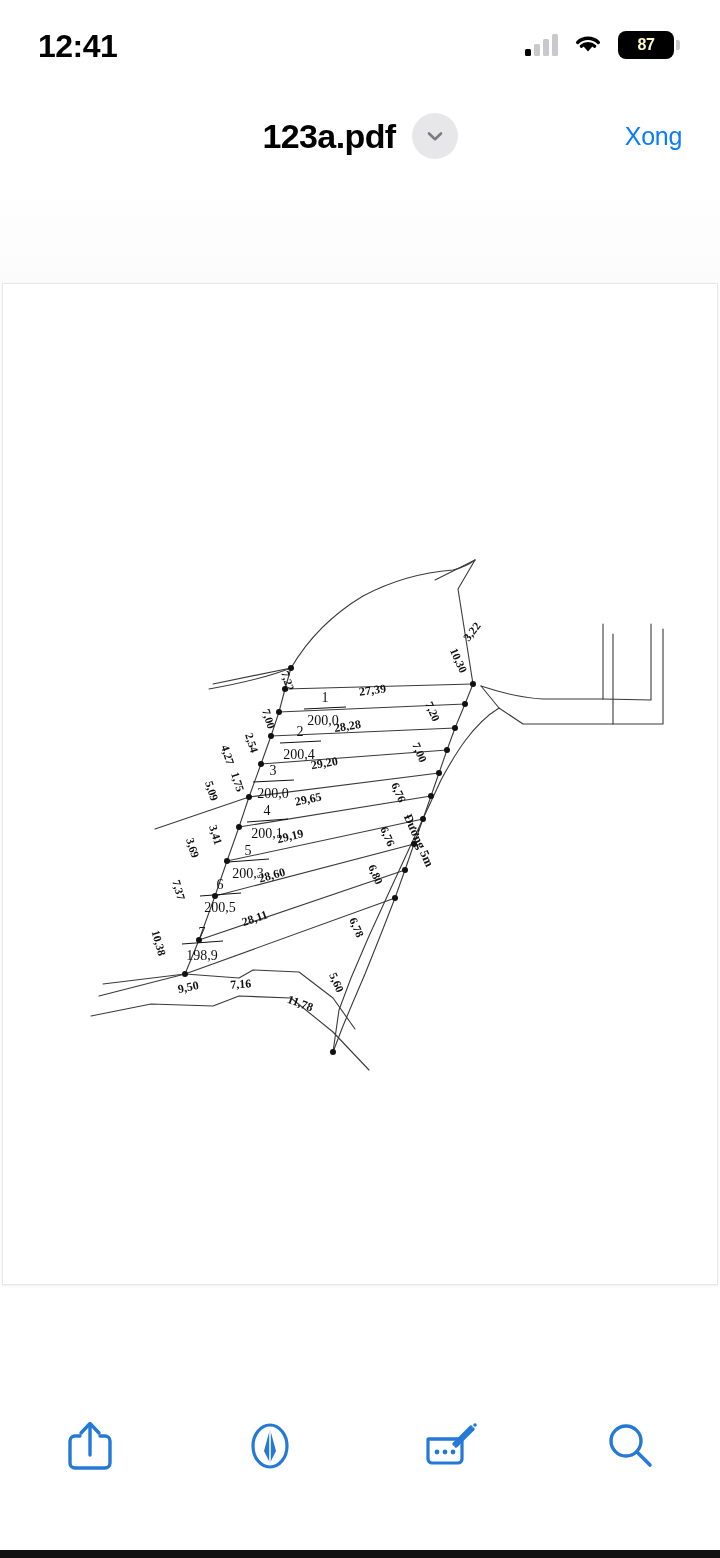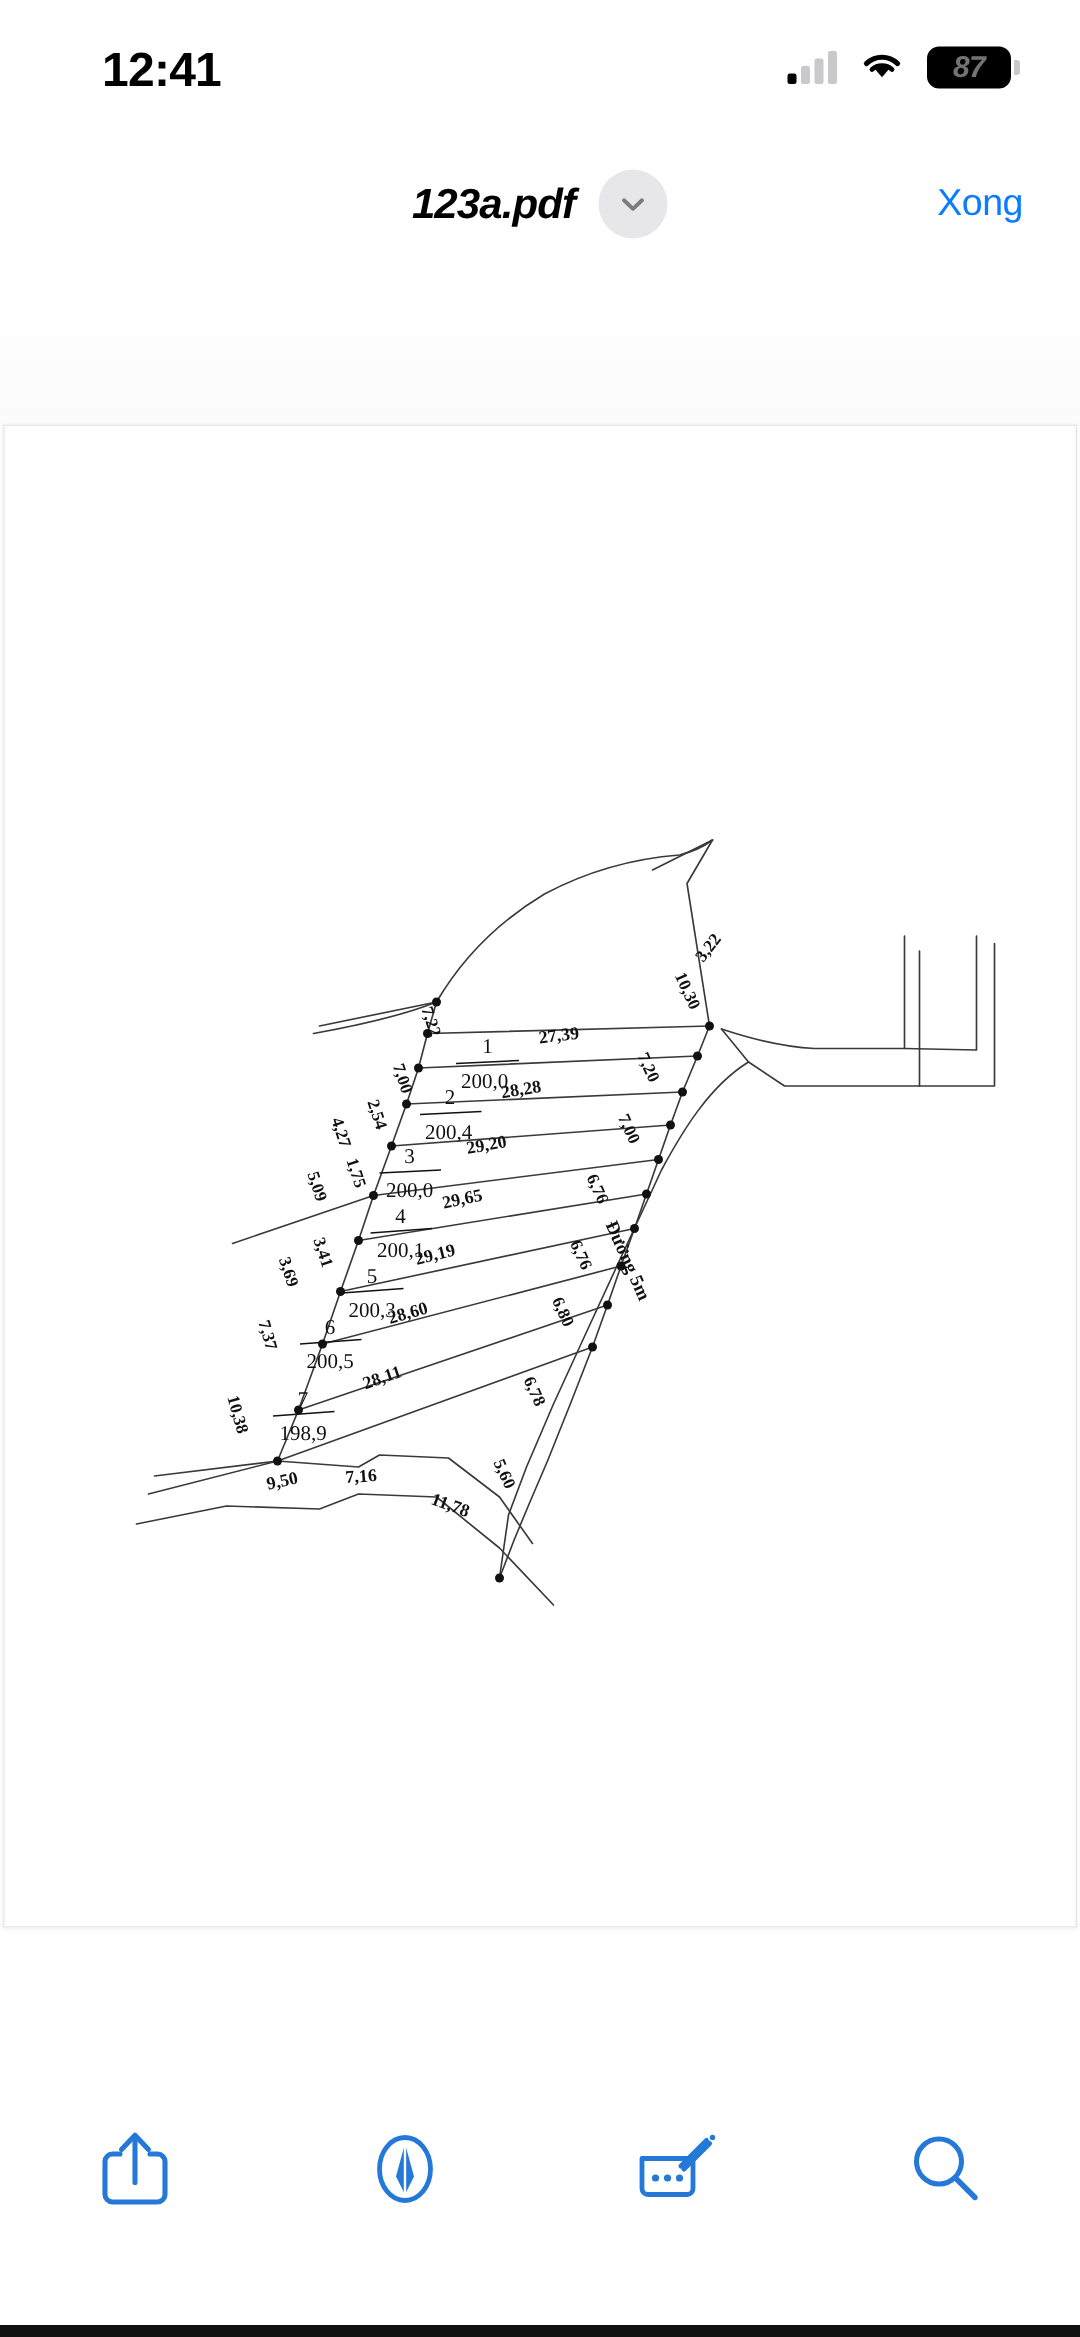--- a/index.html
+++ b/index.html
@@ -8,54 +8,54 @@
     font-family:"Liberation Sans", sans-serif;
     background:#ffffff;
     position:relative;
     overflow:hidden;
   }
 
   
   .statusbar{
     position:absolute; top:0; left:0; width:720px; height:88px;
     display:flex; align-items:center; justify-content:space-between;
-    padding:0 46px 0 68px;
+    padding:0 46px 0 38px;
   }
   .status-time{
     font-size:32px; font-weight:600; letter-spacing:-0.5px; color:#000;
     margin-top:4px;
   }
   .status-right{ display:flex; align-items:center; gap:14px; margin-top:2px;}
   .sig{ display:flex; align-items:flex-end; gap:3px; height:22px;}
   .sig i{ display:block; width:6px; border-radius:1.5px; background:#c8c8cd;}
   .sig i.on{ background:#000; }
   .sig i:nth-child(1){ height:7px;}
   .sig i:nth-child(2){ height:12px;}
   .sig i:nth-child(3){ height:17px;}
   .sig i:nth-child(4){ height:22px;}
   .batt{
     position:relative; width:56px; height:28px;border-radius:8px;
     background:#000; display:flex;align-items:center;justify-content:center;
   }
-  .batt span{ color:#737373;font-size:20px;font-weight:700;letter-spacing:-0.5px;font-style:italic;}
+  .batt span{ color:#fef9c3;font-size:16px;font-weight:700;letter-spacing:-0.5px;}
   .batt:after{
     content:""; position:absolute; right:-6px; top:9px;
     width:4px;height:10px;border-radius:0 2px 2px 0;background:#c9c9cd;
   }
 
   
   .navbar{
     position:absolute; top:88px; left:0; width:720px; height:96px;
     display:flex; align-items:center;
   }
   .nav-title-wrap{
     position:absolute; left:0; right:0; top:0; bottom:0;
     display:flex; align-items:center; justify-content:center; gap:16px;
   }
-  .nav-title{ font-size:28px; font-weight:700; color:#000; letter-spacing:-0.6px;font-style:italic;}
+  .nav-title{ font-size:34px; font-weight:700; color:#000; letter-spacing:-0.6px;}
   .chev-btn{
     width:46px;height:46px;border-radius:50%;background:#e7e7ea;
     display:flex;align-items:center;justify-content:center;
   }
   .chev-btn svg{ display:block; }
   .nav-done{
     position:absolute; right:38px; top:50%; transform:translateY(-50%);
     font-size:25px; color:#0a7cff; letter-spacing:-0.3px;
   }
 

